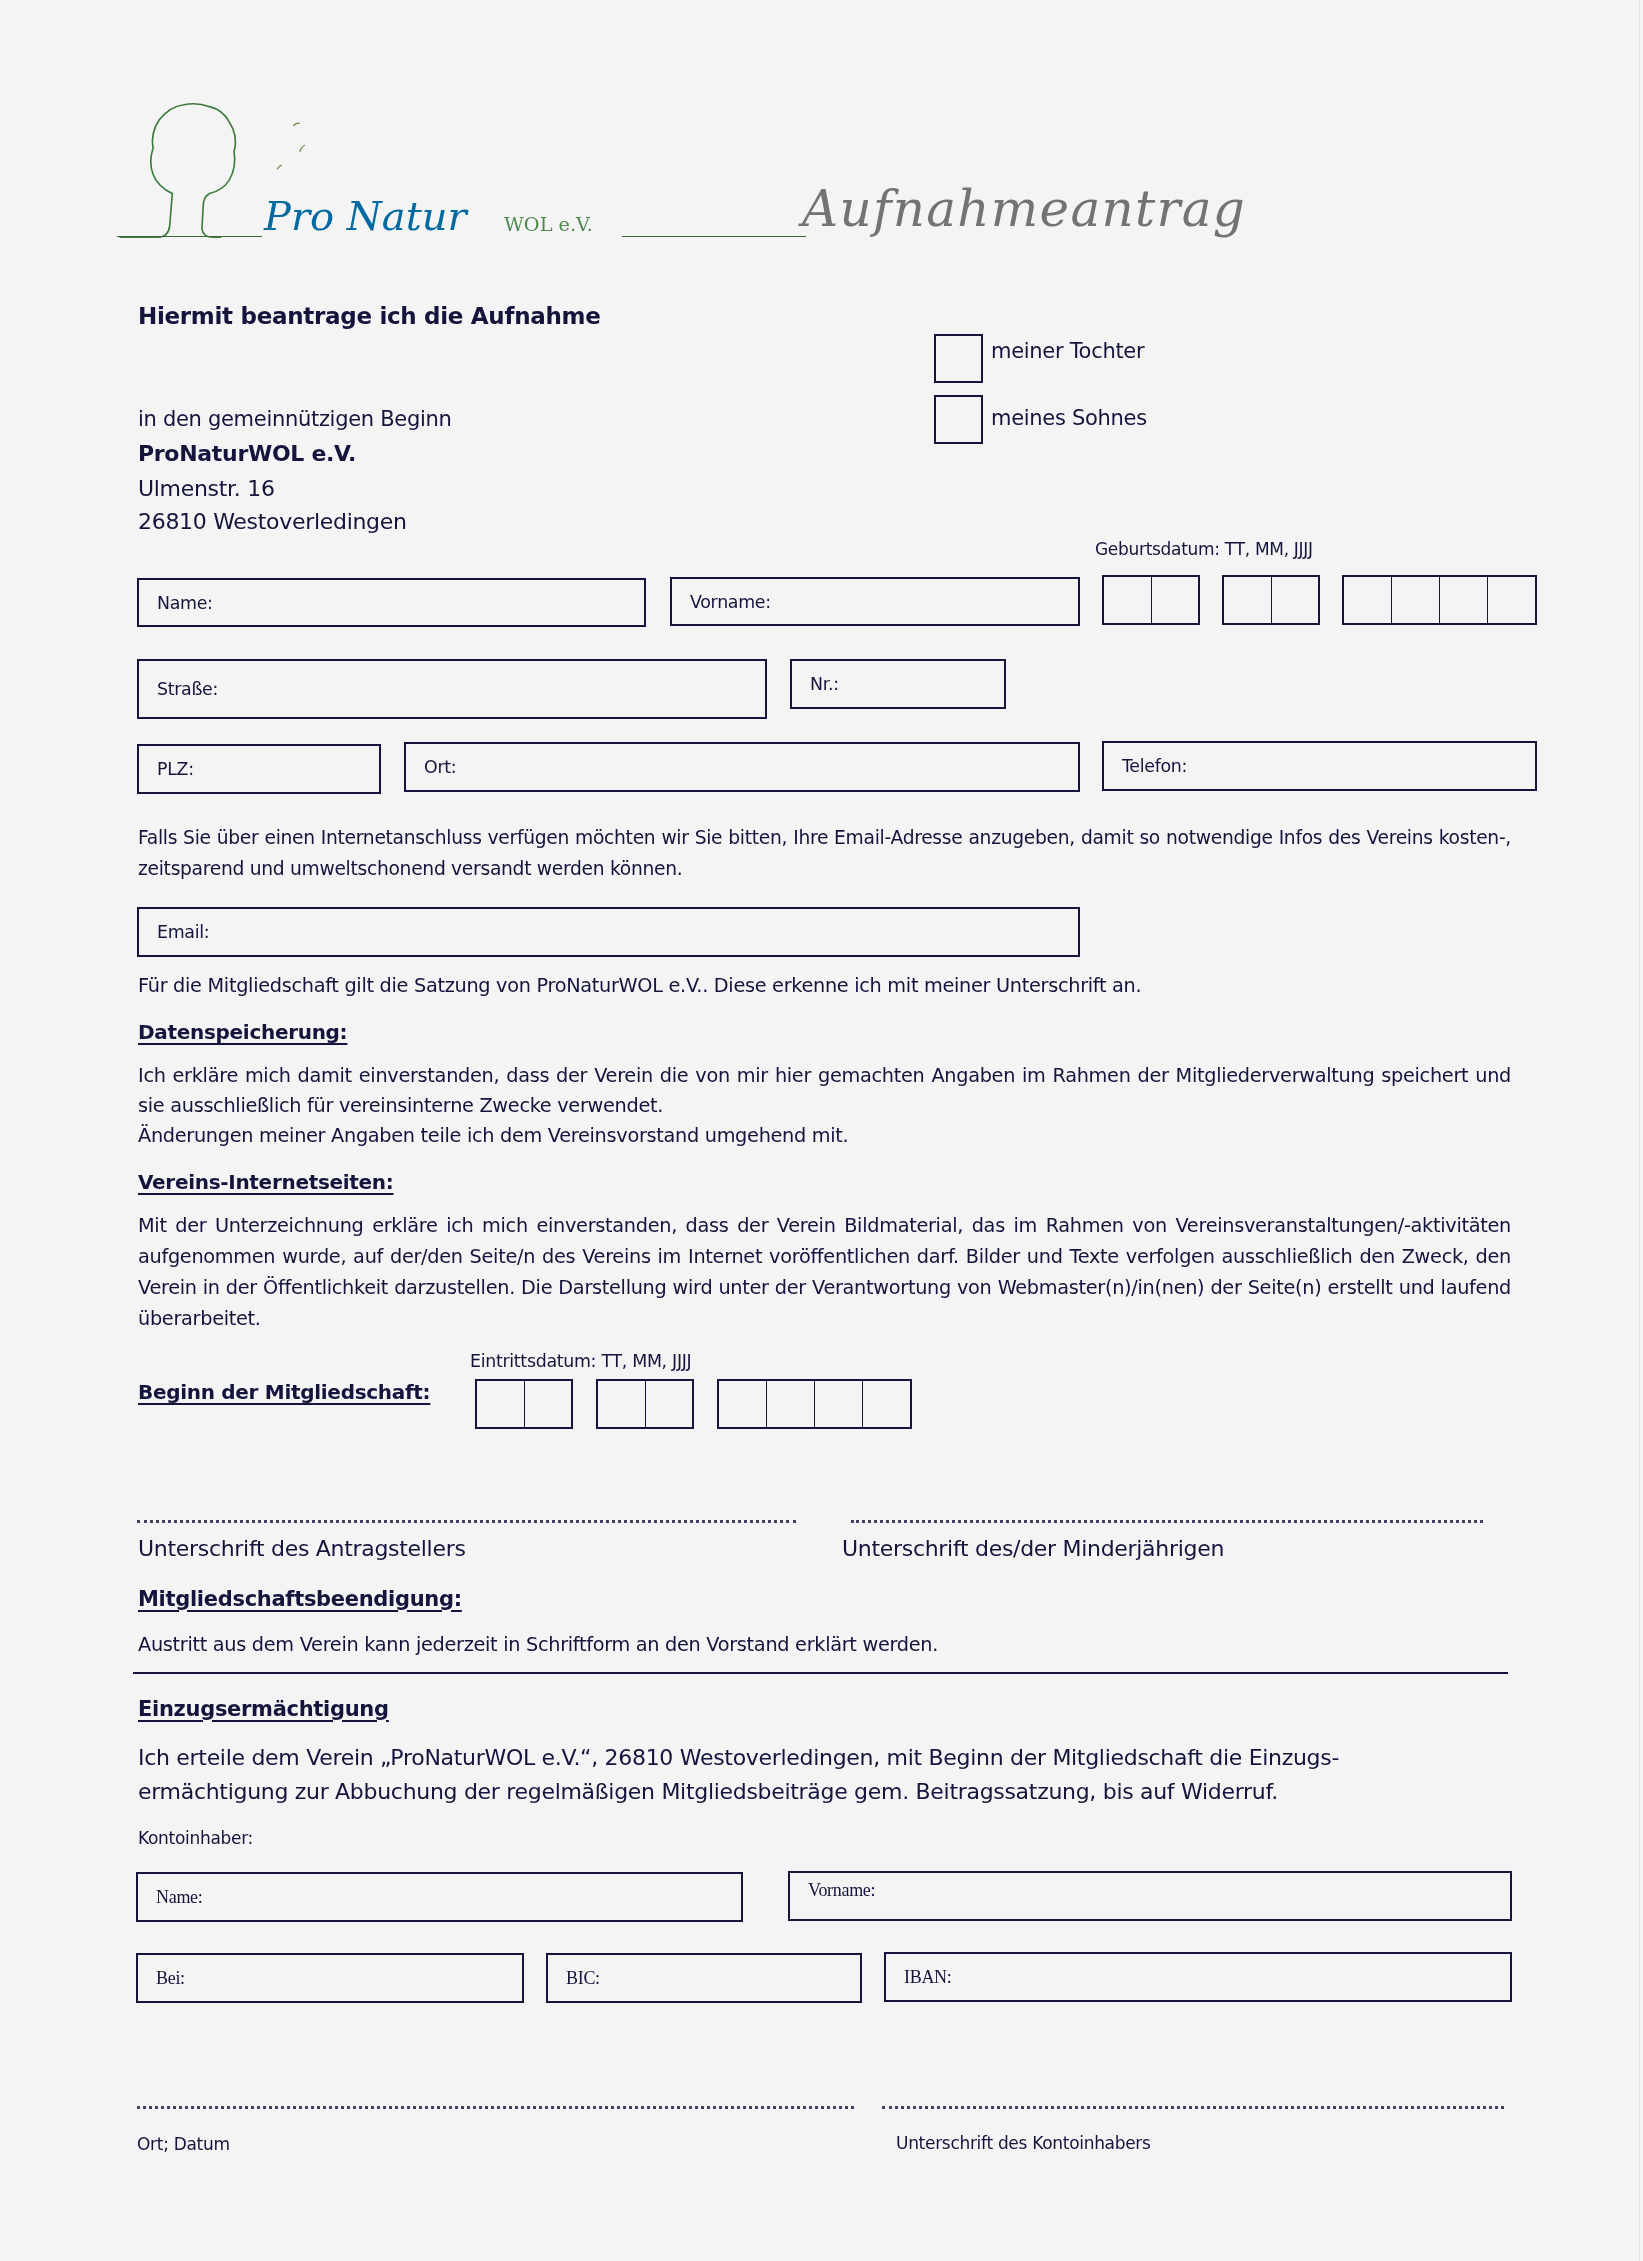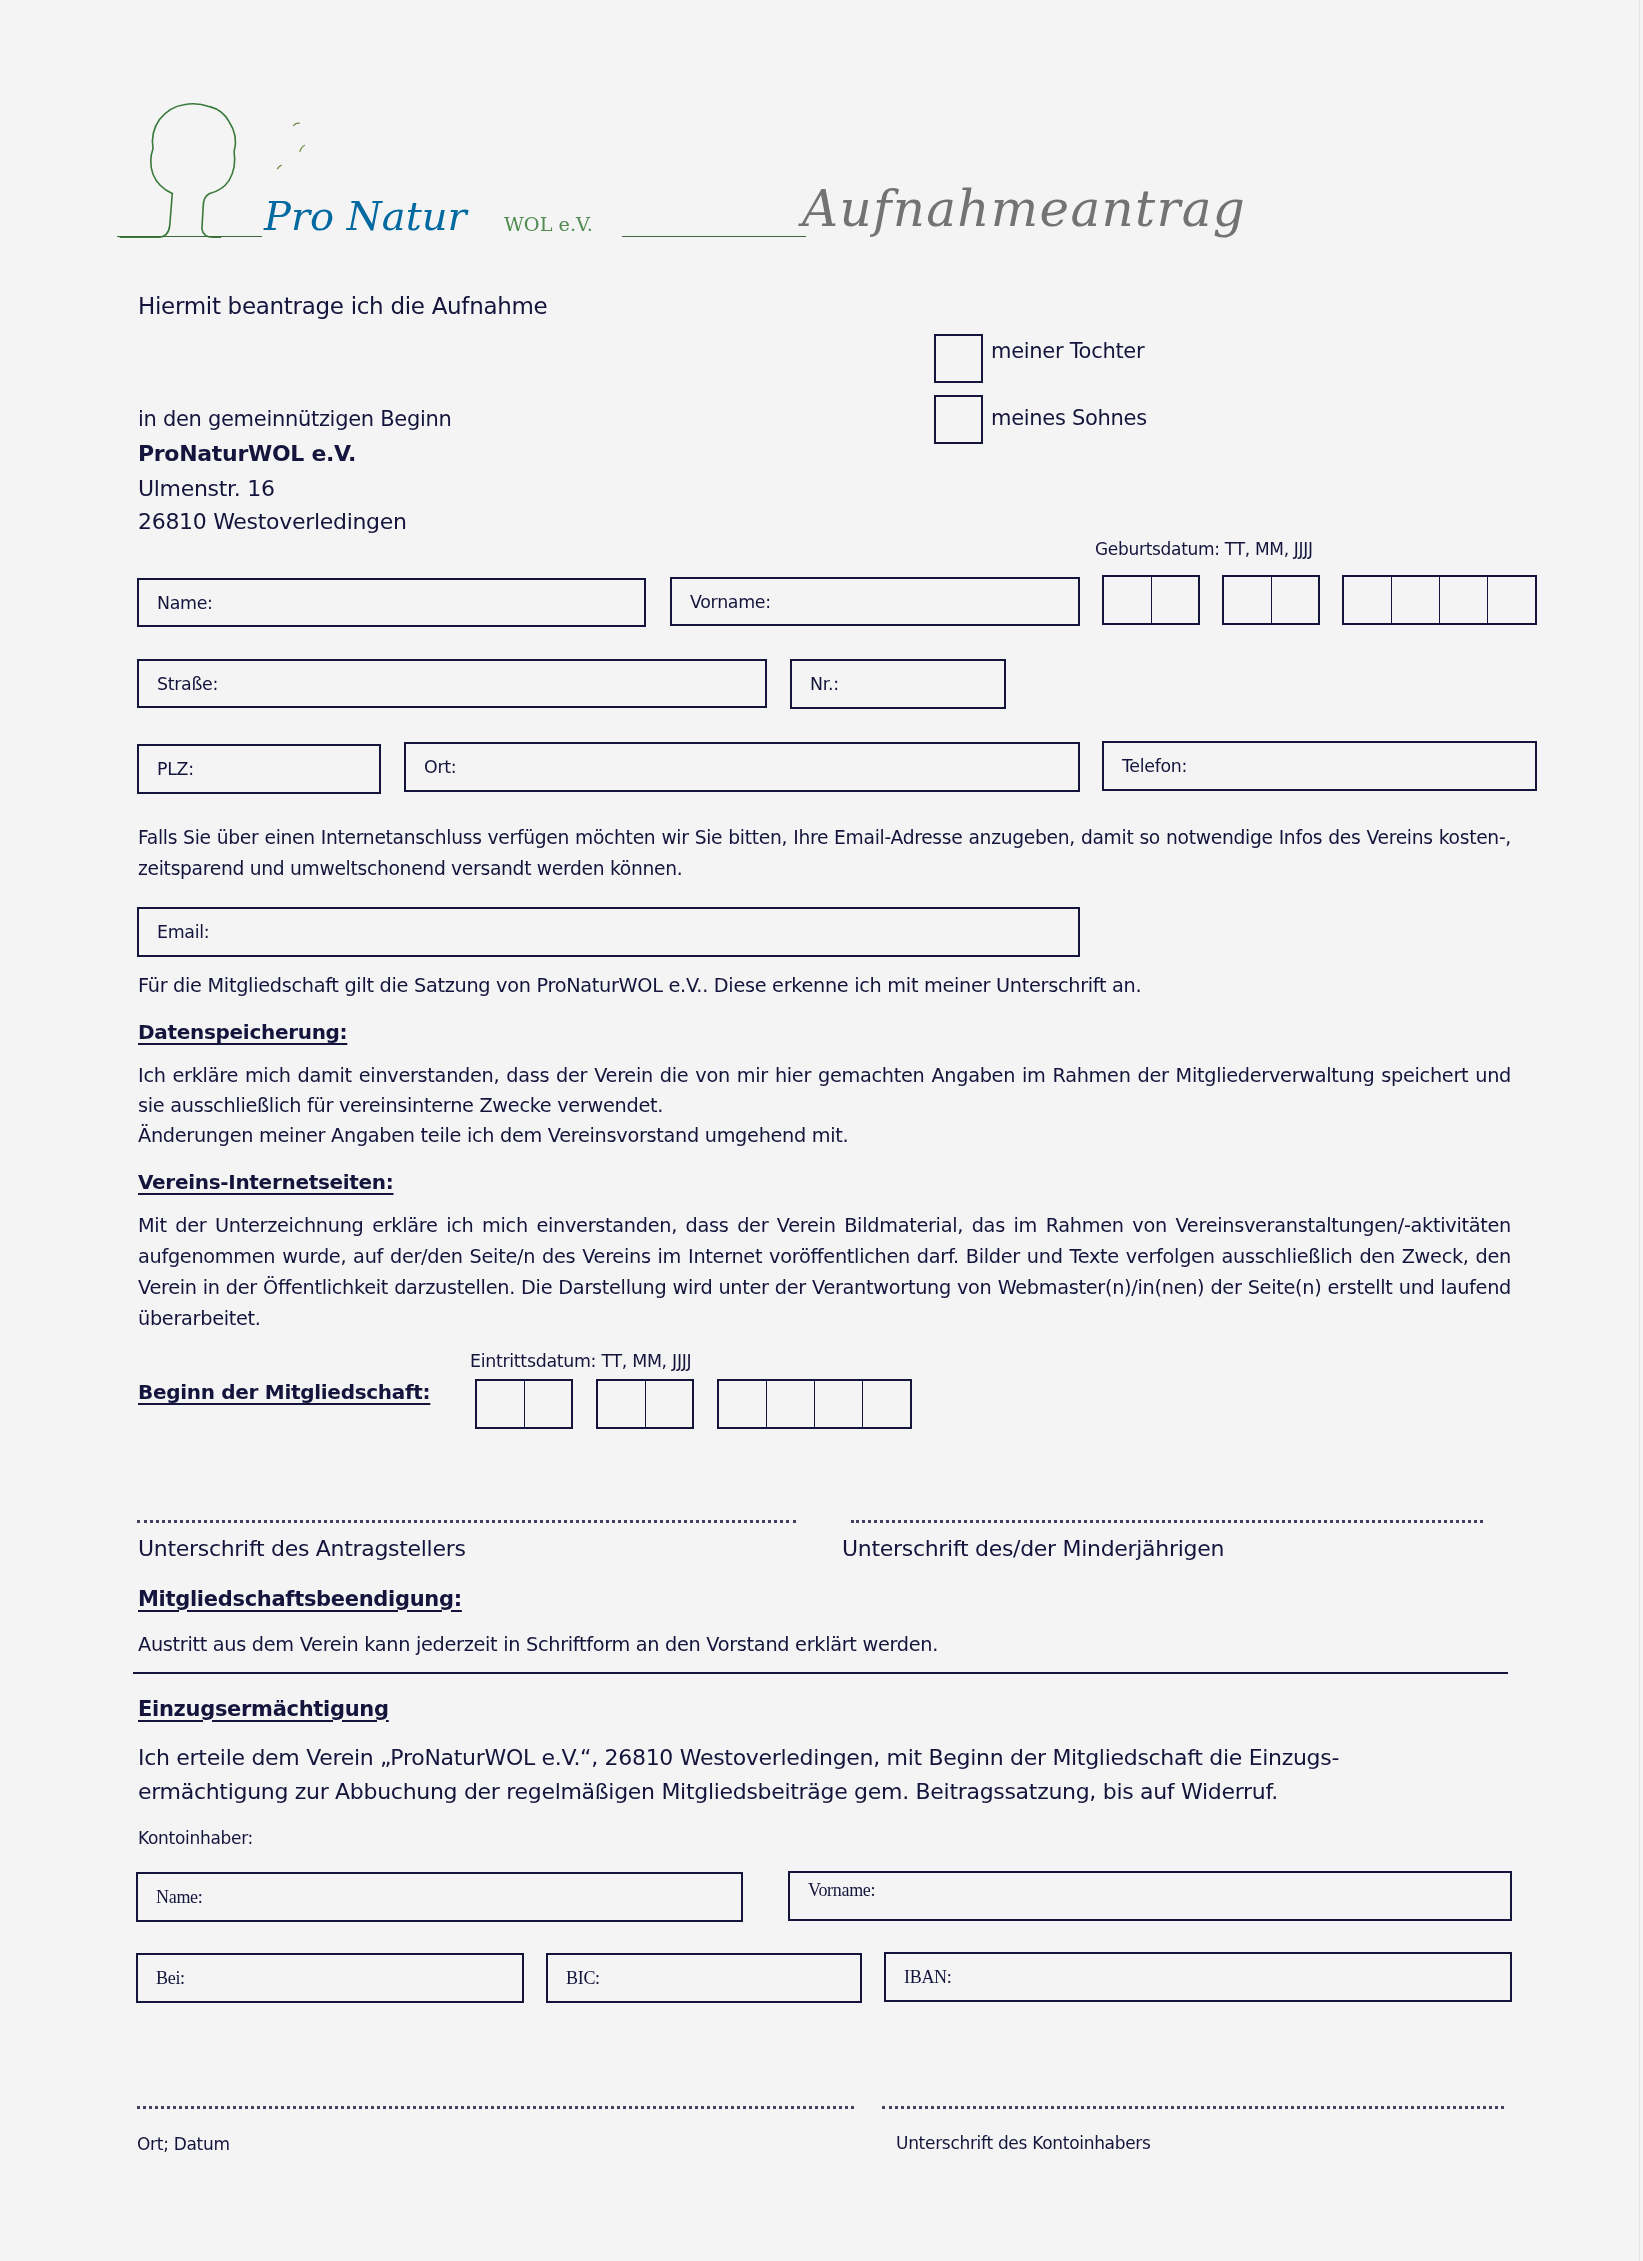--- a/index.html
+++ b/index.html
@@ -37,21 +37,21 @@
 <svg class="abs" style="left:113px;top:97px;" width="219" height="148" viewBox="0 0 340 230">
   <path d="M10 218 L70 218 Q86 218 88 200 L92 150 Q70 140 62 120 Q55 100 62 80 Q58 55 72 35 Q88 15 110 12 Q130 8 150 15 Q170 20 180 38 Q195 60 188 85 Q192 110 180 130 Q170 145 150 150 Q140 155 140 170 L138 205 Q140 218 155 218 L168 218" fill="none" stroke="#3a7a3a" stroke-width="2.5"></path>
   <path d="M280 45 q4 -6 10 -4 M290 85 q3 -8 8 -10 M255 112 q3 -5 7 -6" fill="none" stroke="#6a8a40" stroke-width="2"></path>
 </svg>
 <div class="hr" style="left:117px;top:236px;width:145px;height:1.3px;background:#3a6a3a;"></div>
 <div class="txt logo-green" style="left:264px;top:193px;font-family:'DejaVu Serif',serif;font-style:italic;font-size:40px;">Pro Natur</div>
 <div class="txt logo-green" style="left:504px;top:213px;font-family:'DejaVu Serif',serif;font-size:19.3px;color:#4f8a4f;">WOL e.V.</div>
 <div class="hr" style="left:622px;top:236px;width:184px;height:1.3px;background:#3a6a3a;"></div>
 <div class="txt title-green" style="left:802px;top:180px;font-family:'DejaVu Serif',serif;font-style:italic;font-size:50px;letter-spacing:1.3px;">Aufnahmeantrag</div>
 
-<div class="txt medium-text" style="left:138px;top:293px;">Hiermit beantrage ich die Aufnahme</div>
+<div class="txt medium-text" style="left:138px;top:303px;font-weight:bold;">Hiermit beantrage ich die Aufnahme</div>
 <div class="txt body-text" style="left:138px;top:407px;font-size:21px;">in den gemeinnützigen Beginn</div>
 <div class="txt body-text" style="left:138px;top:441px;font-size:22px;font-weight:bold;">ProNaturWOL e.V.</div>
 <div class="txt body-text" style="left:138px;top:476px;font-size:22px;">Ulmenstr. 16</div>
 <div class="txt body-text" style="left:138px;top:509px;font-size:22px;">26810 Westoverledingen</div>
 
 <div class="checkbox" style="left:934px;top:334px;"></div>
 <div class="txt body-text" style="left:991px;top:339px;font-size:21px;">meiner Tochter</div>
 <div class="checkbox" style="left:934px;top:395px;"></div>
 <div class="txt body-text" style="left:991px;top:406px;font-size:21px;">meines Sohnes</div>
 
@@ -72,21 +72,21 @@
   <div class="cell"></div>
   <div class="cell"></div>
 </div>
 <div class="digit-group" style="left:1342px;top:575px;width:195px;height:50px;">
   <div class="cell"></div>
   <div class="cell"></div>
   <div class="cell"></div>
   <div class="cell"></div>
 </div>
 
-<div class="box" style="left:137px;top:659px;width:630px;height:49px;">
+<div class="box" style="left:137px;top:659px;width:630px;height:60px;">
   <span class="label">Straße:</span>
 </div>
 <div class="box" style="left:790px;top:659px;width:216px;height:50px;">
   <span class="label">Nr.:</span>
 </div>
 
 <div class="box" style="left:137px;top:744px;width:244px;height:50px;">
   <span class="label">PLZ:</span>
 </div>
 <div class="box" style="left:404px;top:742px;width:676px;height:50px;">

